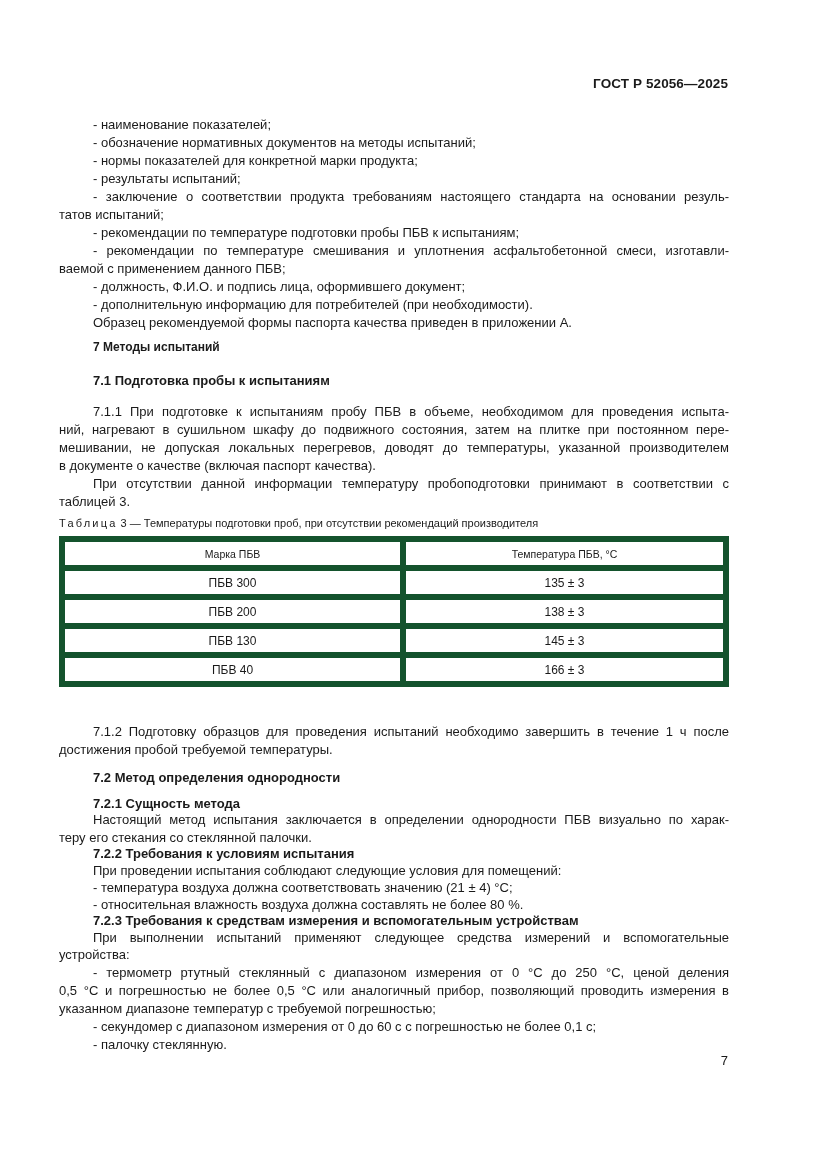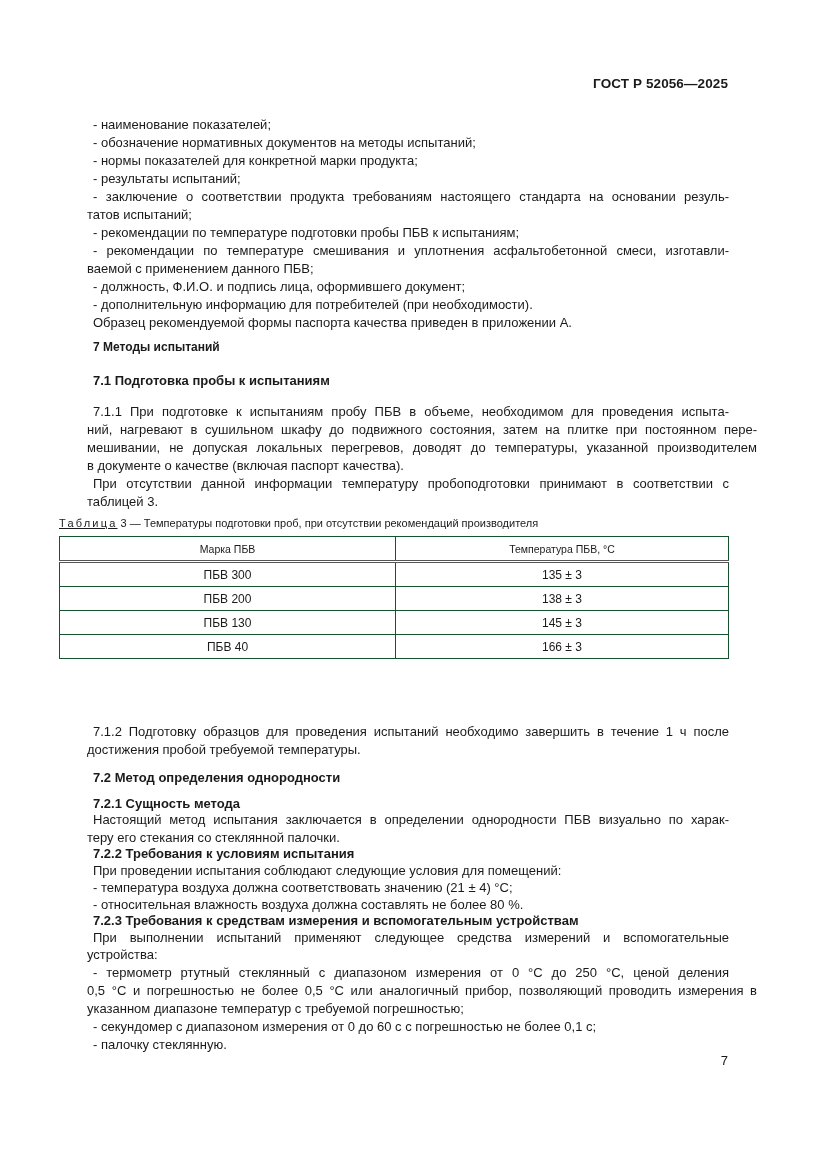--- a/index.html
+++ b/index.html
@@ -3,27 +3,27 @@
 <meta charset="utf-8">
 <style>
   html, body { margin: 0; padding: 0; background: #ffffff; }
   body { width: 827px; height: 1169px; position: relative; overflow: hidden;
          font-family: "Liberation Sans", sans-serif; color: #1a1a1a; }
   .abs { position: absolute; }
   .hdr { left: 0; right: 99px; top: 76px; text-align: right; font-weight: bold; font-size: 13.5px; letter-spacing: 0.1px; }
   .ln { position: absolute; font-size: 13px; line-height: 18px; white-space: nowrap; text-align: center; }
   .just { text-align: justify; text-align-last: justify; white-space: nowrap; }
   .ind { left: 93px; }
-  .ful { left: 59px; margin-left: 28px; }
+  .ful { left: 59px; }
   .b { font-weight: bold; }
   .h1 { font-size: 12px; font-weight: bold; left: 93px; }
   .cap { left: 59px; font-size: 11px; line-height: 14px; }
-  .cap .sp { letter-spacing: 2.2px; text-decoration: underline; }
+  .cap .sp { letter-spacing: 2.2px; }
   table.t { position: absolute; left: 59px; top: 536px; width: 670px; border-collapse: collapse; font-size: 12px; }
-  table.t td, table.t th { border: 1px solid #14532d; height: 23px; padding: 0; text-align: center; font-weight: normal; }
+  table.t td, table.t th { border: 6px solid #14532d; height: 23px; padding: 0; text-align: center; font-weight: normal; }
   table.t th { font-size: 10.5px; height: 23px; }
   table.t thead tr { border-bottom: 3px double #555; }
   .pg { right: 99px; top: 1053px; font-size: 13px; }
 </style>
 </head>
 <body>
 
 <div class="abs hdr">ГОСТ Р 52056—2025</div>
 
 <div class="ln ind" style="top:116px">- наименование показателей;</div>

